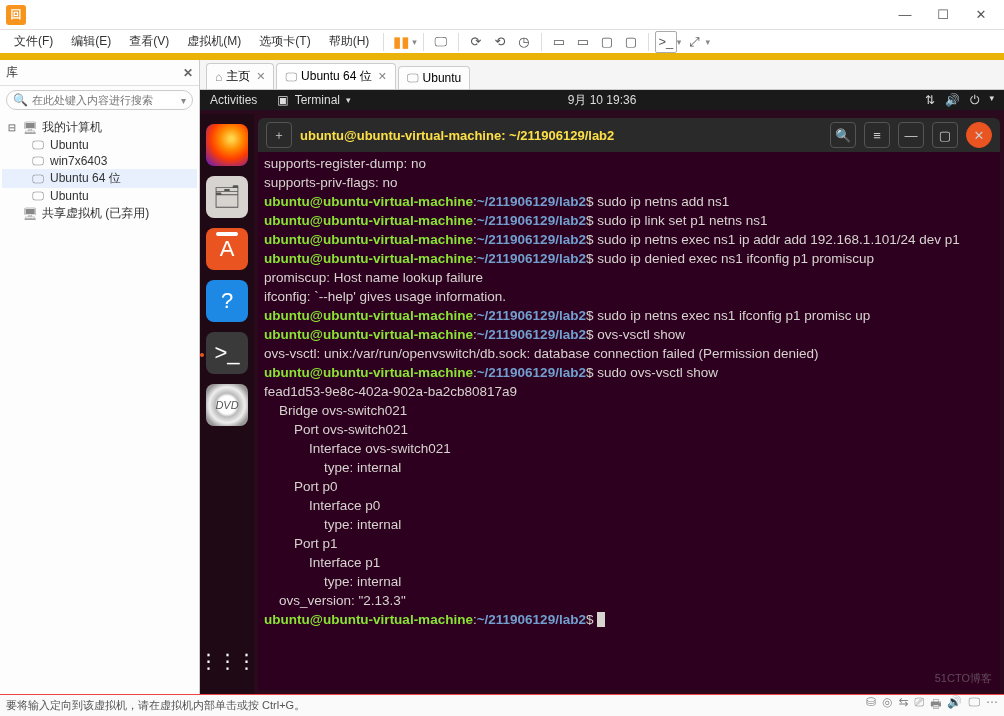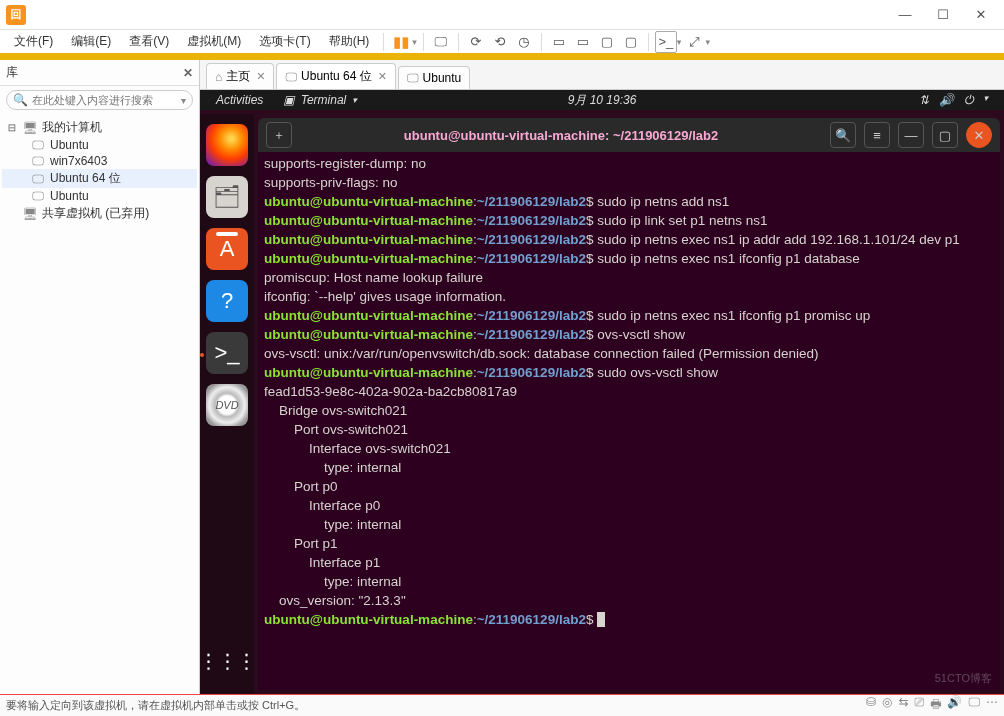--- a/index.html
+++ b/index.html
@@ -46,21 +46,21 @@
   .tabstrip { height:30px; display:flex; align-items:flex-end; padding:0 6px; border-bottom:1px solid #ccc; gap:2px; background:#f5f5f5;}
   .tab { display:flex; align-items:center; gap:4px; padding:4px 8px; border:1px solid #ccc; border-bottom:none; border-radius:4px 4px 0 0; background:#fdfdfd; font-size:12px;}
   .tab .ico { color:#888;}
   .tab .x { color:#888; font-size:11px; margin-left:2px;}
   .tab.active { background:#fff; font-weight:500; }
 
   
   .vm { flex:1; background:#2b0a1e; position:relative; overflow:hidden; }
 
   
-  .gnome-top { height:20px; background:#1a1a1a; color:#ddd; display:flex; align-items:center; padding:0 16px; font-size:12px;font-style:italic;}
+  .gnome-top { height:20px; background:#1a1a1a; color:#ddd; display:flex; align-items:center; padding:0 10px; font-size:12px;}
   .gnome-top .activities { margin-right:20px;}
   .gnome-top .app { display:flex; align-items:center; gap:6px;}
   .gnome-top .clock { position:absolute; left:50%; transform:translateX(-50%);}
   .gnome-top .sys { margin-left:auto; display:flex; gap:10px; font-size:12px;}
 
   
   .dock { position:absolute; left:0; top:24px; bottom:0; width:54px; background:rgba(20,10,15,0.55); display:flex; flex-direction:column; align-items:center; padding-top:10px; gap:10px;}
   .dock-item { width:42px; height:42px; border-radius:8px; display:flex; align-items:center; justify-content:center; font-size:22px; color:#fff;}
   .firefox { background: radial-gradient(circle at 60% 35%, #ffd24a 6%, #ff8a00 30%, #ff3d00 55%, #7b1fa2 90%);}
   .files { background:#d7d3cf; color:#555;}
@@ -69,21 +69,21 @@
   .help { background:#1e88e5;}
   .terminal { background:#3a3a3a; position:relative;}
   .terminal::after{content:"";position:absolute;left:-6px;top:50%;width:4px;height:4px;border-radius:50%;background:#e95420;}
   .dvd-ico { background: radial-gradient(circle,#fff 30%,#bbb 40%,#eee 60%,#999 80%); color:#555; font-size:11px;font-style:italic;}
   .apps { margin-top:auto; margin-bottom:12px; color:#fff; font-size:20px; letter-spacing:-1px;}
 
   
   .termwin { position:absolute; left:58px; right:4px; top:28px; bottom:4px; display:flex; flex-direction:column;}
   .term-header { height:34px; background:#2a2a2a; border-radius:6px 6px 0 0; display:flex; align-items:center; padding:0 8px; gap:8px;}
   .term-header .newtab { width:26px;height:26px;border:1px solid #555;border-radius:4px;display:flex;align-items:center;justify-content:center;color:#ccc;}
-  .term-header .ttl { flex:1; text-align:center; color:#f9a8d4; font-size:13px; font-weight:bold;}
+  .term-header .ttl { flex:1; color:#fde047; font-size:13px; font-weight:bold;}
   .term-header .hbtn { width:26px;height:26px;border:1px solid #555;border-radius:4px;display:flex;align-items:center;justify-content:center;color:#ccc;font-size:13px;}
   .term-header .close-btn { background:#e95420; border-color:#e95420; border-radius:50%;}
   .term-body { flex:1; background:#2c001e; padding:2px 6px 4px; overflow:hidden;}
   .term-body pre { font-family: "Ubuntu Mono","DejaVu Sans Mono",monospace; font-size:13.5px; line-height:18px; color:#d7d3cf; white-space:pre-wrap; word-break:break-all;}
   .g { color:#8ae234; font-weight:bold;}
   .b { color:#729fcf; font-weight:bold;margin-top:30px;}
   .w { color:#d7d3cf;}
   .cursor { display:inline-block; width:8px; height:15px; background:#d7d3cf; vertical-align:text-bottom;}
 
   
@@ -228,21 +228,21 @@
           <div class="hbtn">—</div>
           <div class="hbtn">▢</div>
           <div class="hbtn close-btn">✕</div>
         </div>
         <div class="term-body">
 <pre><span class="w">supports-register-dump: no</span>
 <span class="w">supports-priv-flags: no</span>
 <span class="g">ubuntu@ubuntu-virtual-machine</span><span class="w">:</span><span class="b">~/211906129/lab2</span><span class="w">$ </span><span class="w">sudo ip netns add ns1</span>
 <span class="g">ubuntu@ubuntu-virtual-machine</span><span class="w">:</span><span class="b">~/211906129/lab2</span><span class="w">$ </span><span class="w">sudo ip link set p1 netns ns1</span>
 <span class="g">ubuntu@ubuntu-virtual-machine</span><span class="w">:</span><span class="b">~/211906129/lab2</span><span class="w">$ </span><span class="w">sudo ip netns exec ns1 ip addr add 192.168.1.101/24 dev p1</span>
-<span class="g">ubuntu@ubuntu-virtual-machine</span><span class="w">:</span><span class="b">~/211906129/lab2</span><span class="w">$ </span><span class="w">sudo ip netns exec ns1 ifconfig p1 database</span>
+<span class="g">ubuntu@ubuntu-virtual-machine</span><span class="w">:</span><span class="b">~/211906129/lab2</span><span class="w">$ </span><span class="w">sudo ip denied exec ns1 ifconfig p1 promiscup</span>
 <span class="w">promiscup: Host name lookup failure</span>
 <span class="w">ifconfig: `--help' gives usage information.</span>
 <span class="g">ubuntu@ubuntu-virtual-machine</span><span class="w">:</span><span class="b">~/211906129/lab2</span><span class="w">$ </span><span class="w">sudo ip netns exec ns1 ifconfig p1 promisc up</span>
 <span class="g">ubuntu@ubuntu-virtual-machine</span><span class="w">:</span><span class="b">~/211906129/lab2</span><span class="w">$ </span><span class="w">ovs-vsctl show</span>
 <span class="w">ovs-vsctl: unix:/var/run/openvswitch/db.sock: database connection failed (Permission denied)</span>
 <span class="g">ubuntu@ubuntu-virtual-machine</span><span class="w">:</span><span class="b">~/211906129/lab2</span><span class="w">$ </span><span class="w">sudo ovs-vsctl show</span>
 <span class="w">fead1d53-9e8c-402a-902a-ba2cb80817a9</span>
 <span class="w">    Bridge ovs-switch021</span>
 <span class="w">        Port ovs-switch021</span>
 <span class="w">            Interface ovs-switch021</span>

